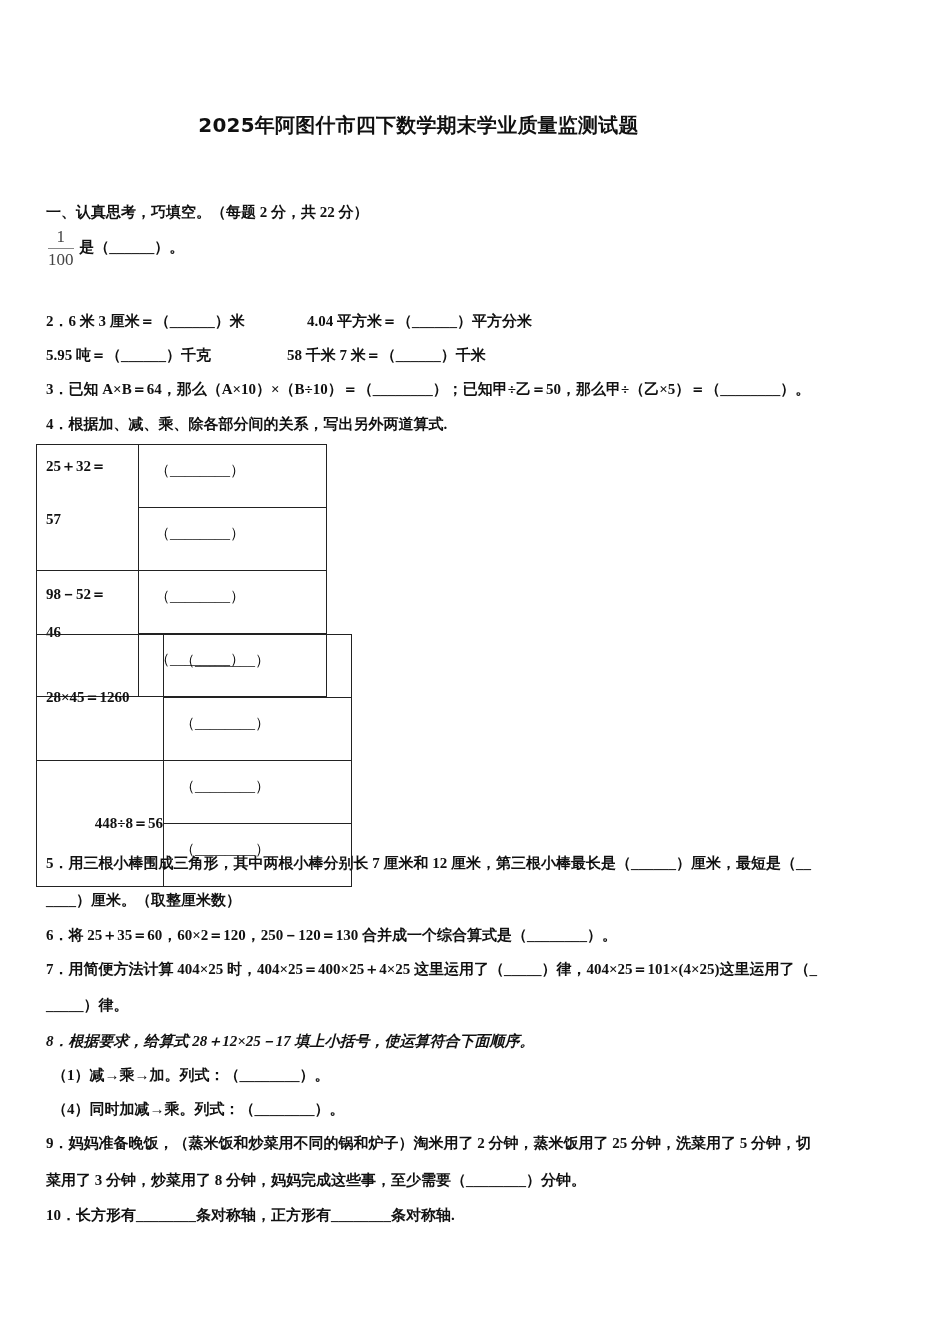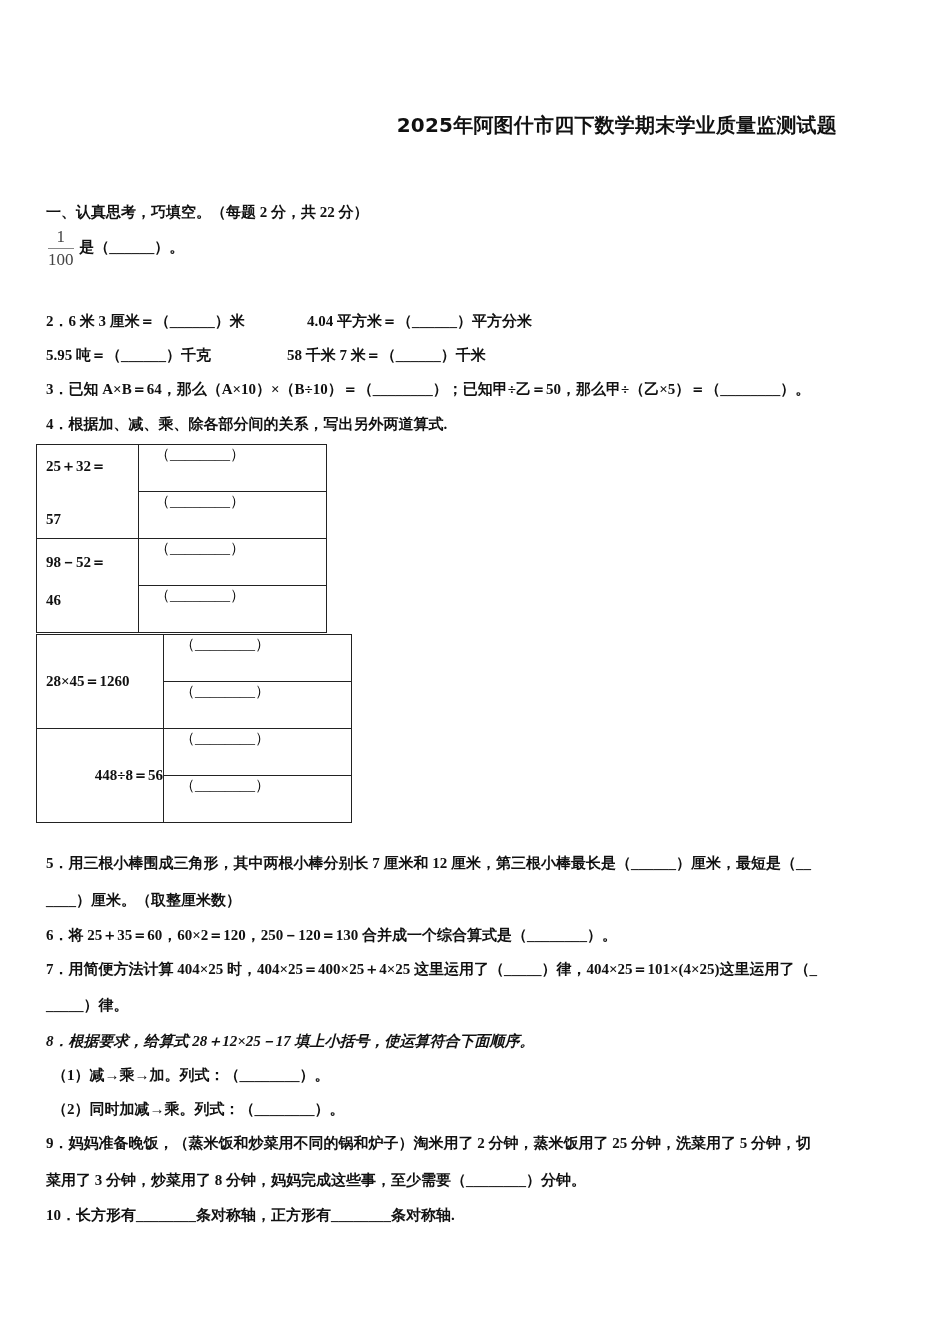--- a/index.html
+++ b/index.html
@@ -1,27 +1,27 @@
 <!DOCTYPE html>
 <html><head>
 <meta charset="utf-8">
 <style>
   html, body { margin:0; padding:0; background:#ffffff; }
   body { width:950px; height:1344px; position:relative; overflow:hidden;
          font-family:"Liberation Serif","DejaVu Serif",serif; color:#111; }
-  .title { position:absolute; top:112px; left:0; width:837px; text-align:right;
+  .title { position:absolute; top:112px; left:0; width:837px; text-align:center;
            font-family:"DejaVu Sans","Liberation Sans",sans-serif; font-weight:bold; font-size:20px; letter-spacing:0.2px; }
   .line { position:absolute; left:46px; font-size:15px; white-space:nowrap; font-weight:bold; }
   .frac { display:inline-block; vertical-align:middle; text-align:center; font-weight:normal;
           font-size:17px; color:#444; line-height:18px; margin:0 2px; }
   .frac .num { display:block; border-bottom:1px solid #888; padding:0 2px 2px; }
   .frac .den { display:block; padding-top:2px; }
   table.eq { position:absolute; border-collapse:collapse; font-weight:bold; font-size:15px; }
   table.eq td { border:1.5px solid #222; padding:0 0 0 9px; }
-  table.eq td.ans { height:46px; vertical-align:top; padding-top:0; padding-left:16px; font-weight:normal; }
+  table.eq td.ans { height:46px; vertical-align:top; padding-top:16px; padding-left:16px; font-weight:normal; }
   .lead { vertical-align:top; }
   .lead span { display:block; }
 </style>
 </head>
 <body>
 
 <div class="title">2025年阿图什市四下数学期末学业质量监测试题</div>
 
 <div class="line" style="top:203px;">一、认真思考，巧填空。（每题 2 分，共 22 分）</div>
 
@@ -85,16 +85,16 @@
 </tbody>
   </table>
 
 <div class="line" style="top:854px;">5．用三根小棒围成三角形，其中两根小棒分别长 7 厘米和 12 厘米，第三根小棒最长是（______）厘米，最短是（__</div>
 <div class="line" style="top:891px;">____）厘米。（取整厘米数）</div>
 <div class="line" style="top:926px;">6．将 25＋35＝60，60×2＝120，250－120＝130 合并成一个综合算式是（________）。</div>
 <div class="line" style="top:960px;">7．用简便方法计算 404×25 时，404×25＝400×25＋4×25 这里运用了（_____）律，404×25＝101×(4×25)这里运用了（_</div>
 <div class="line" style="top:996px;">_____）律。</div>
 <div class="line" style="top:1032px;font-style:italic;">8．根据要求，给算式 28＋12×25－17 填上小括号，使运算符合下面顺序。</div>
 <div class="line" style="top:1066px; left:52px;">（1）减→乘→加。列式：（________）。</div>
-<div class="line" style="top:1100px; left:52px;">（2）同时加减→乘。列式：（________）。</div>
+<div class="line" style="top:1100px; left:52px;">（4）同时加减→乘。列式：（________）。</div>
 <div class="line" style="top:1134px;">9．妈妈准备晚饭，（蒸米饭和炒菜用不同的锅和炉子）淘米用了 2 分钟，蒸米饭用了 25 分钟，洗菜用了 5 分钟，切</div>
 <div class="line" style="top:1171px;">菜用了 3 分钟，炒菜用了 8 分钟，妈妈完成这些事，至少需要（________）分钟。</div>
 <div class="line" style="top:1206px;">10．长方形有________条对称轴，正方形有________条对称轴.</div>
 
 </body></html>

